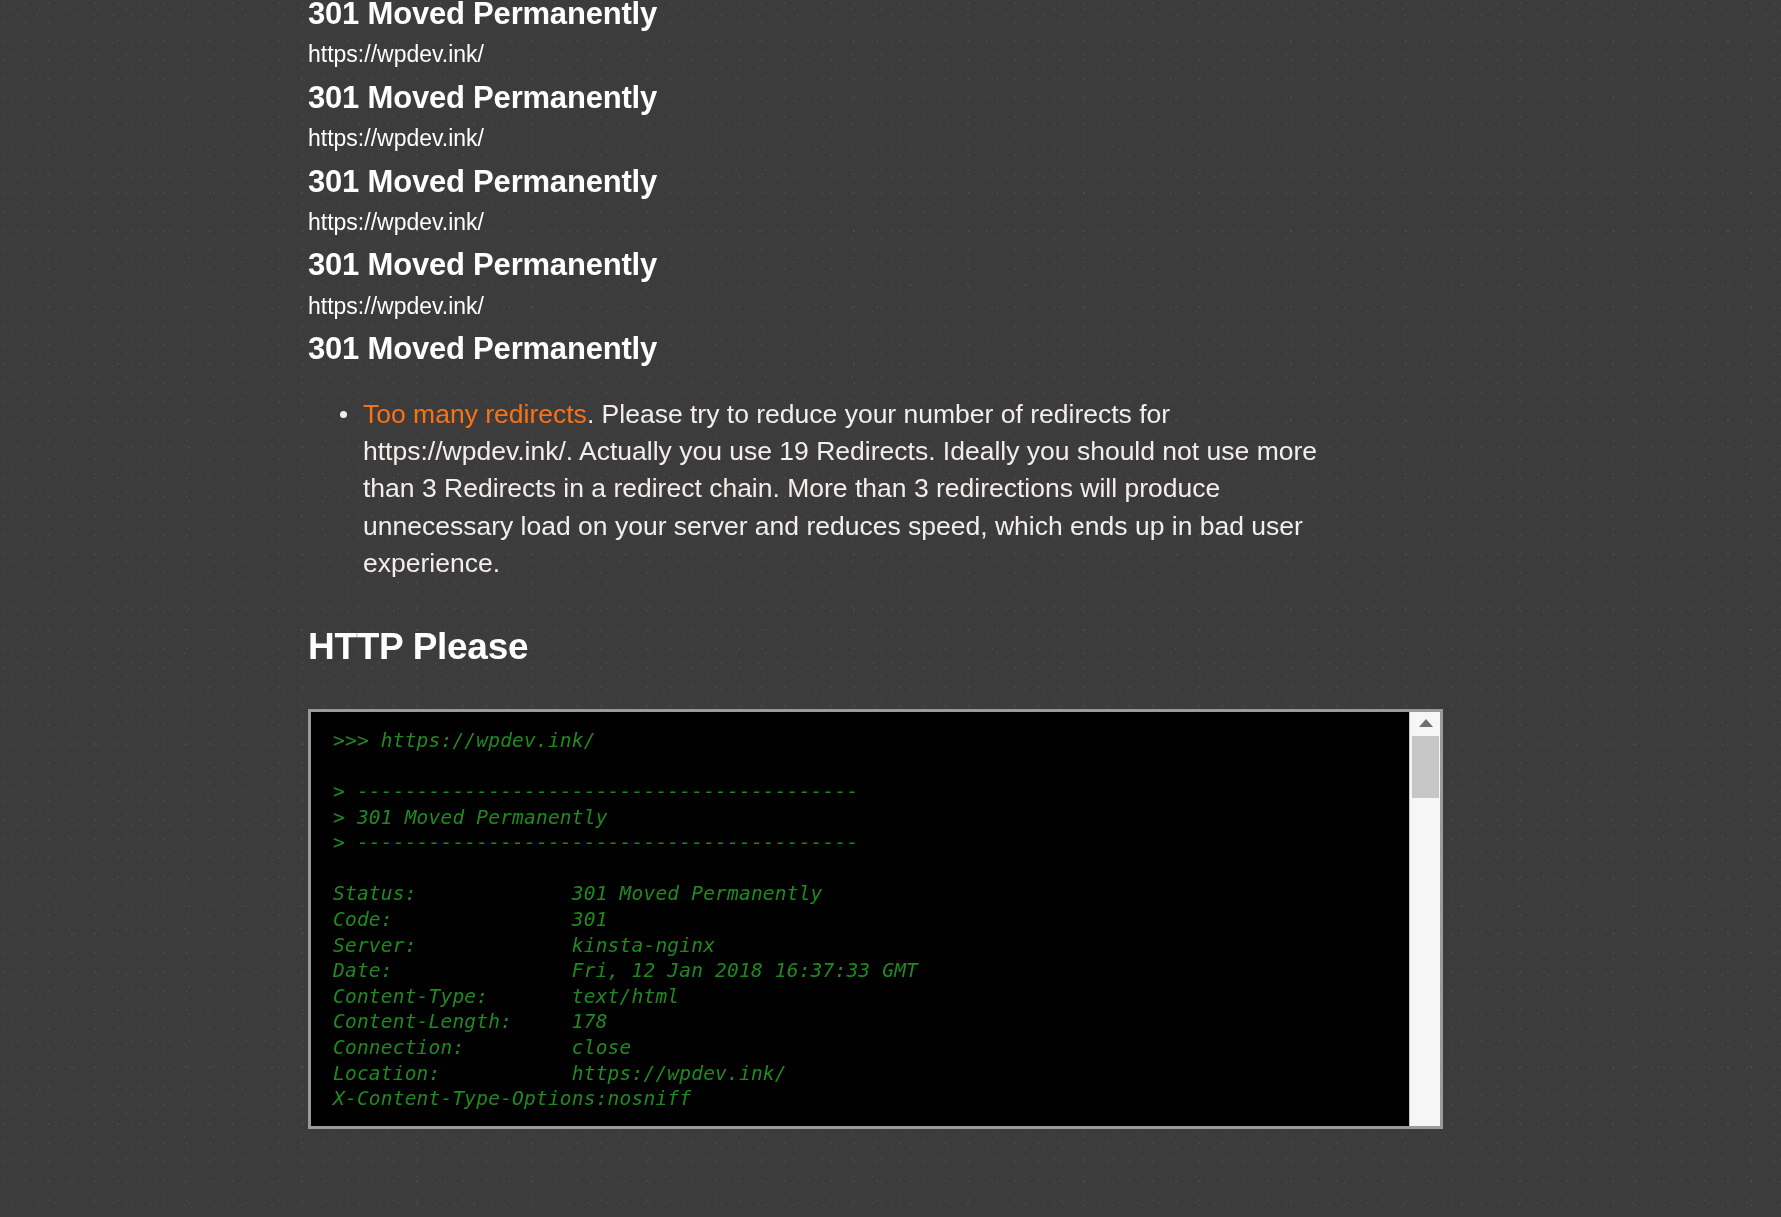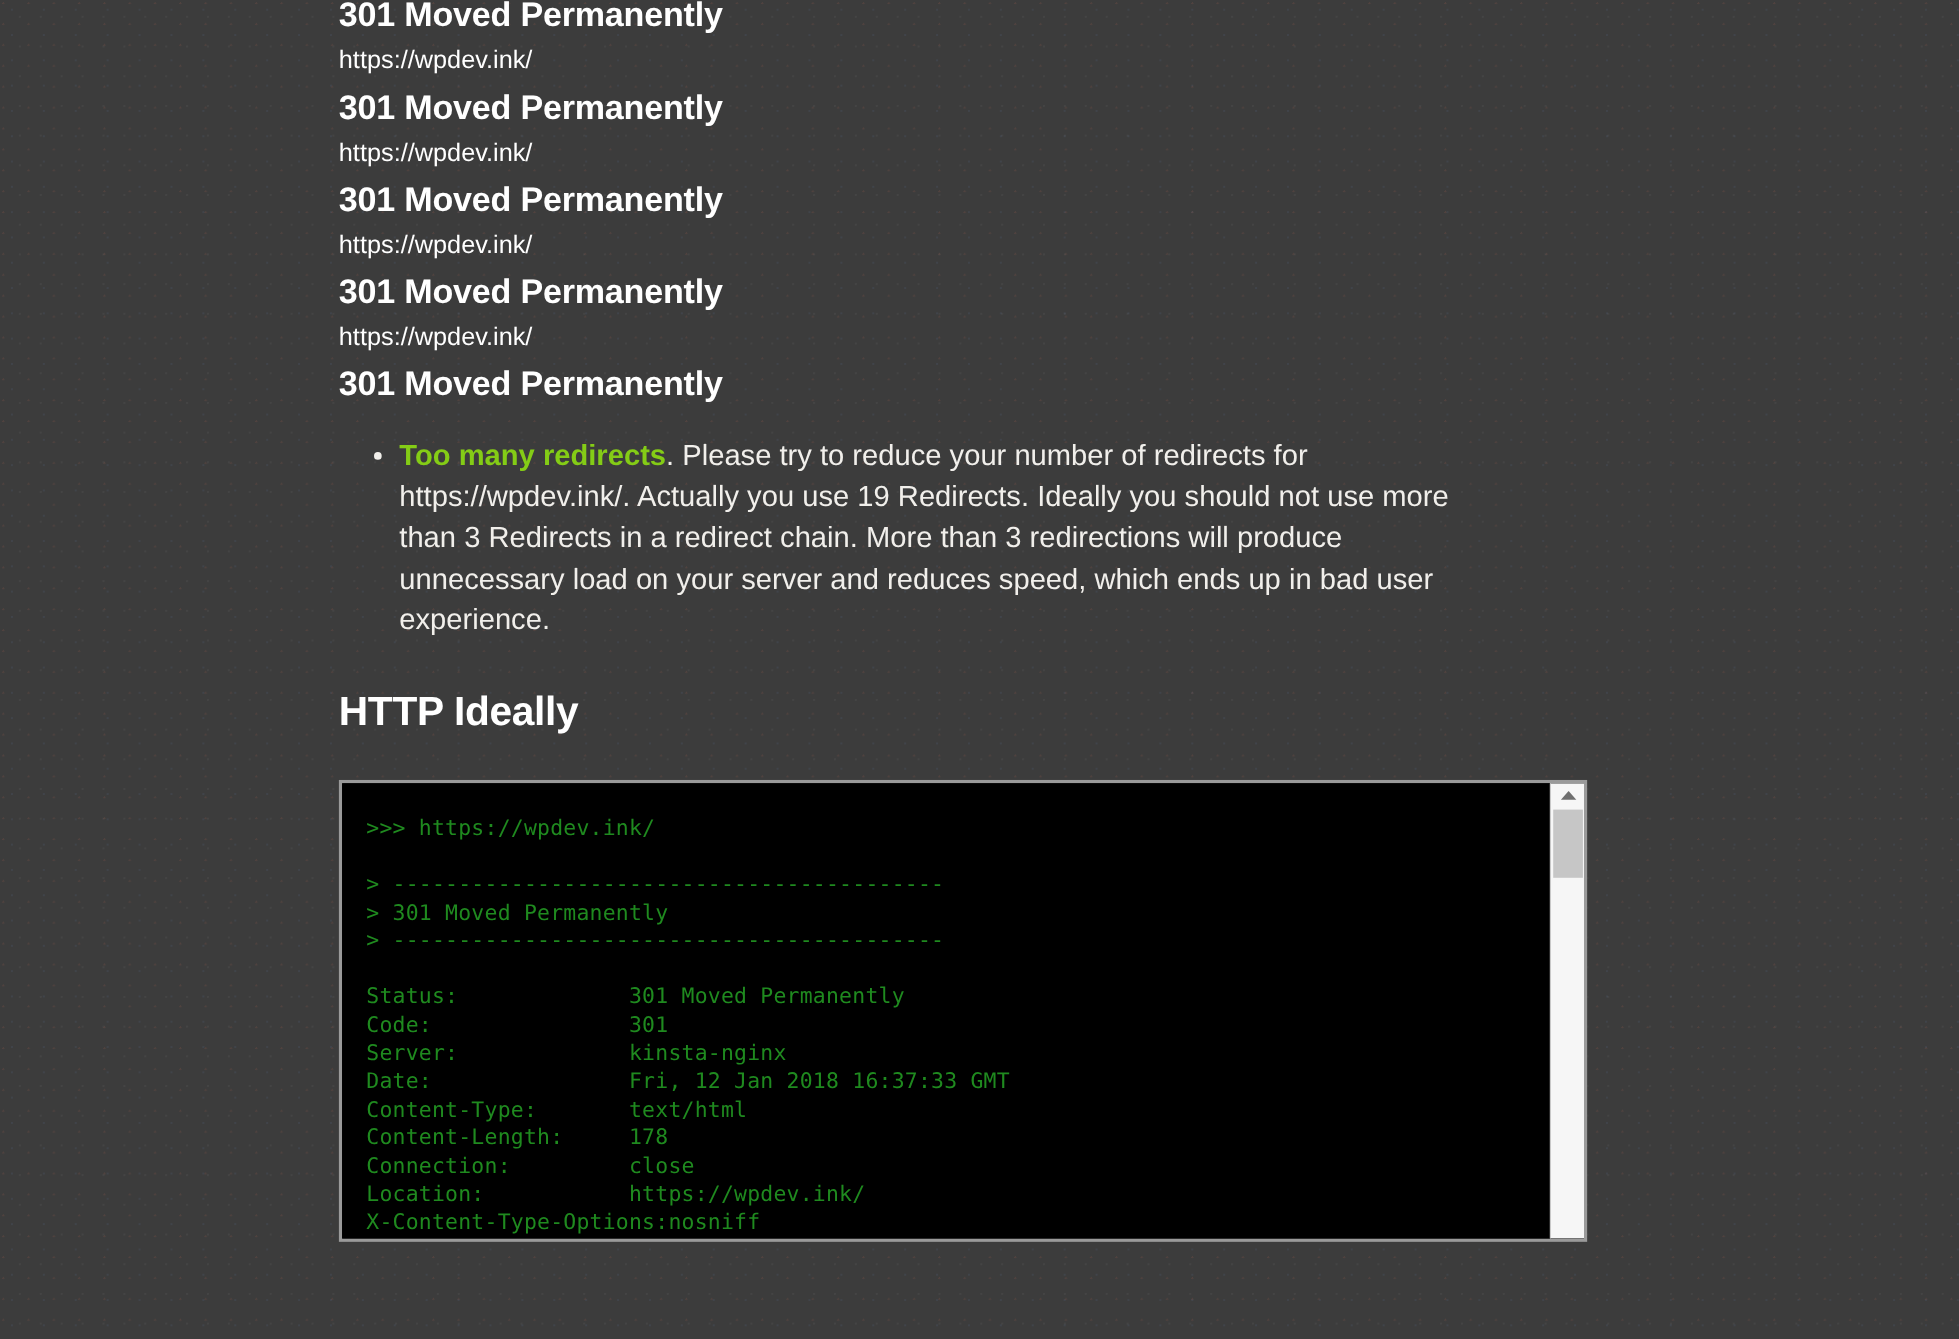--- a/index.html
+++ b/index.html
@@ -92,44 +92,45 @@
     position: absolute;
     left: 32px;
     top: 15px;
     width: 7px;
     height: 7px;
     background: #f1efeb;
     border-radius: 50%;
     display: block;
   }
   .problem-lead {
-    font-weight: bold;
-    color: #84cc16;
+    font-weight: normal;
+    color: #f97316;
   }
 
   
   .terminal-wrap {
     margin-top: 40px;
     position: relative;
     width: 1135px;
     height: 420px;
     background: #000000;
     border: 3px solid #9a9a9a;
     box-sizing: border-box;
     overflow: hidden;
   }
   .terminal-body {
     position: absolute;
     left: 0; top: 0;
     right: 31px;
     bottom: 0;
     background: #000000;
     overflow: hidden;
-    padding: 28px 0 0 22px;
+    padding: 16px 0 0 22px;
     box-sizing: border-box;
+    font-style: italic;
   }
   pre.console {
     margin: 0;
     font-family: "DejaVu Sans Mono", "Liberation Mono", monospace;
     font-size: 19.5px;
     line-height: 25.6px;
     color: #1f8a1f;
     white-space: pre;
     letter-spacing: 0.2px;
   }
@@ -200,21 +201,21 @@
 
     <div class="problems-title-wrap">
       <ul class="problem-list">
         <li>
           <span class="bullet"></span><span class="problem-lead">Too many redirects</span><span>. Please try to reduce your number of redirects for https://wpdev.ink/. Actually you use 19 Redirects. Ideally you should not use more than 3 Redirects in a redirect chain. More than 3 redirections will produce unnecessary load on your server and reduces speed, which ends up in bad user experience.</span>
         </li>
       </ul>
     </div>
 
     <div class="http-title-wrap">
-      <h2 class="section-title">HTTP Ideally</h2>
+      <h2 class="section-title">HTTP Please</h2>
 
       <div class="terminal-wrap">
         <div class="terminal-body">
           <pre class="console">&gt;&gt;&gt; https://wpdev.ink/
 
 &gt; ------------------------------------------
 &gt; 301 Moved Permanently
 &gt; ------------------------------------------
 
 Status:             301 Moved Permanently

